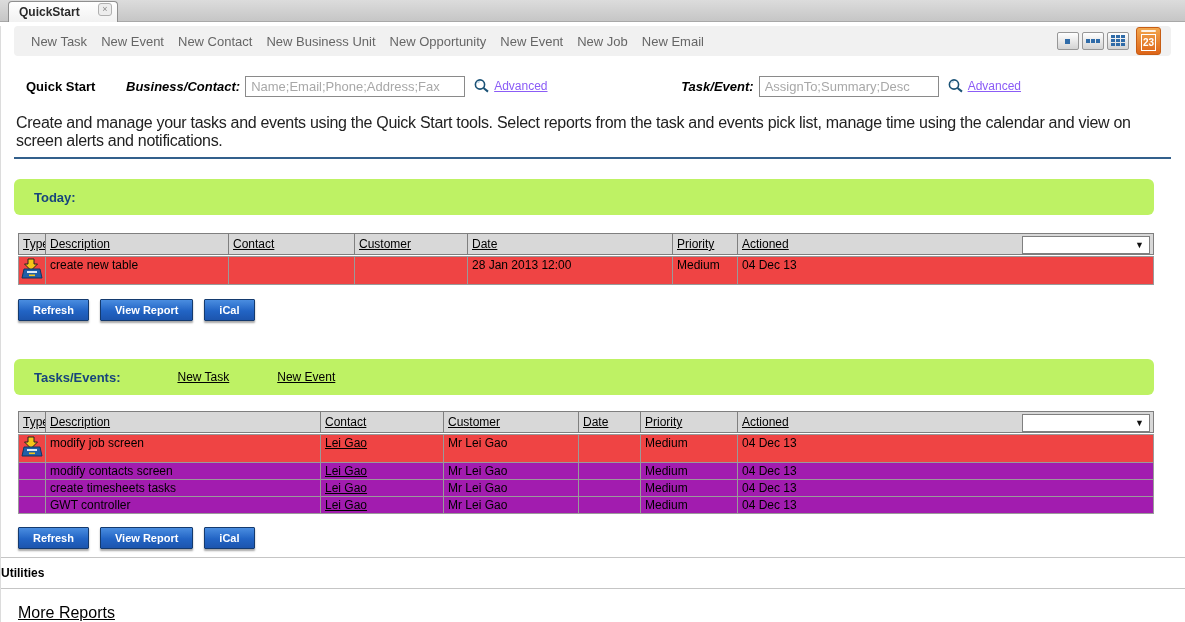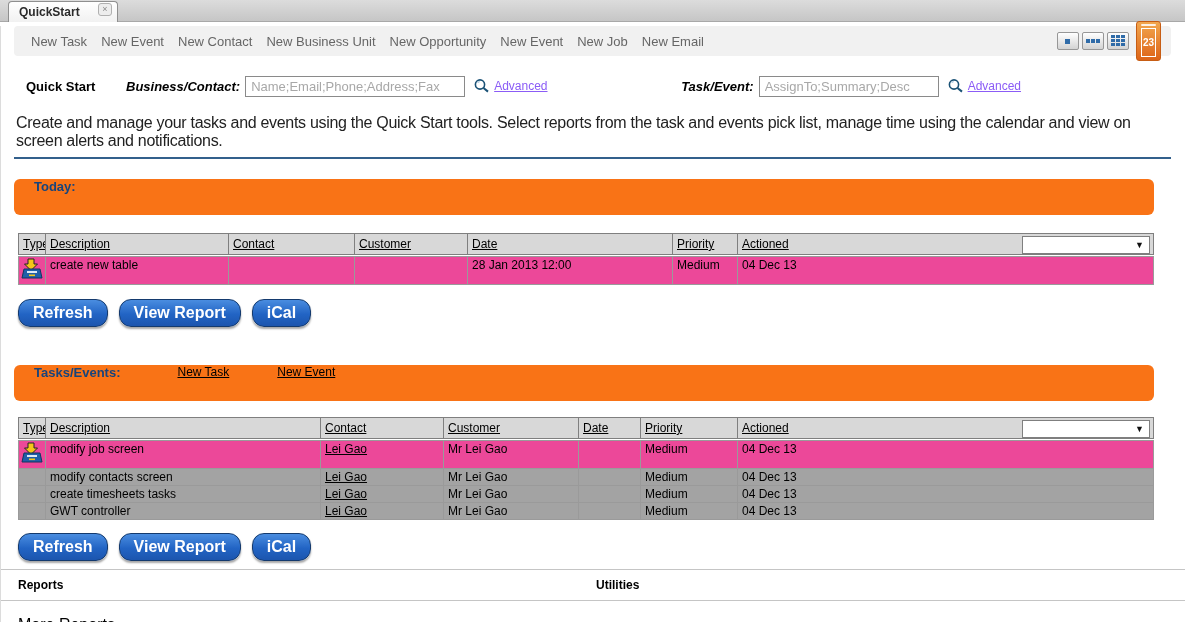--- a/index.html
+++ b/index.html
@@ -35,21 +35,21 @@
     display:flex; align-items:center; padding:0 10px;
   }
   .toolbar a { color:#666; font-size:13px; text-decoration:none; padding:0 7px; cursor:pointer; }
   .toolbar-right { margin-left:auto; display:flex; align-items:center; gap:3px; }
   .viewbtn {
     width:22px; height:18px; border:1px solid #979797; border-radius:2px;
     background:linear-gradient(#ffffff,#d3d3d3);
     display:flex; align-items:center; justify-content:center; cursor:pointer;
   }
   .cal-icon {
-    width:25px; height:40px; margin-left:4px; border-radius:3px;
+    width:25px; height:28px; margin-left:4px; border-radius:3px;
     background:linear-gradient(#f2a74e,#dd6418);
     border:1px solid #c75d14; position:relative; cursor:pointer;
   }
   .cal-icon .cal-top { position:absolute; top:2px; left:4px; right:4px; height:2px; background:rgba(255,255,255,.85); border-radius:1px; }
   .cal-icon .cal-num {
     position:absolute; left:4px; right:4px; top:6px; bottom:3px;
     border:1px solid #fff; color:#fff; font-size:10px; font-weight:bold;
     display:flex; align-items:center; justify-content:center;
   }
   
@@ -66,61 +66,61 @@
   .search-btn { margin:0 4px 0 8px; cursor:pointer; display:flex; }
   .advanced { font-size:12px; color:#8b5cf6; text-decoration:underline; cursor:pointer; }
   .qs-right { margin-left:auto; margin-right:150px; display:flex; align-items:center; }
   
   .intro {
     margin:16px 14px 0 13px; font-size:16px; color:#222;
     letter-spacing:-0.3px; padding:0 2px 7px 2px; border-bottom:2px solid #33608c;
   }
   
   .section-box {
-    margin:20px 31px 0 13px; height:36px; background:#f97316; border-radius:6px;
-    display:flex; 
+    margin:20px 31px 0 13px; height:36px; background:#bef264; border-radius:6px;
+    display:flex; align-items:center;
   }
   .section-box.tasks { margin-top:38px; }
   .section-title { color:#17447c; font-weight:bold; font-size:13px; margin-left:20px; }
   .section-box a { color:#000; font-size:12px; text-decoration:underline; cursor:pointer; }
   .sb-link1 { margin-left:57px; }
   .sb-link2 { margin-left:48px; }
   
   table.grid {
     margin:18px 0 0 17px; width:1135px; border-collapse:collapse; table-layout:fixed;
     font-size:12px;
   }
   table.grid.second { margin-top:16px; }
   .grid th {
     background:#d8d8d8; border:1px solid #7f7f7f; font-weight:normal; text-align:left;
     padding:2px 4px; height:21px; position:relative; overflow:hidden;
   }
   .grid th a { color:#000; text-decoration:underline; cursor:pointer; }
   .grid tr.spacer td { border:none; height:2px; padding:0; background:#fff; }
   .grid td {
     border:1px solid #9a9a9a; padding:1px 4px; height:16px; vertical-align:top;
-    overflow:hidden; white-space:nowrap; background:#ec4899;
+    overflow:hidden; white-space:nowrap; background:#ef4444;
   }
   .grid tr.tall td { height:26px; }
-  .grid tr.tint td { background:#a3a3a3; }
+  .grid tr.tint td { background:#a21caf; }
   .grid td a { color:#000; text-decoration:underline; cursor:pointer; }
   .type-cell { padding:1px 2px !important; }
   .hdr-select {
     position:absolute; right:3px; top:2px; width:128px; height:18px;
     background:#fff; border:1px solid #7f7f7f; cursor:pointer;
     display:flex; align-items:center; justify-content:flex-end; padding-right:5px;
     font-size:9px; color:#111;
   }
   
   .btn-row { margin:14px 0 0 17px; display:flex; gap:11px; }
   .btn-row.second { margin-top:13px; }
   .btn {
     background:linear-gradient(#4a8de0 0%, #2264c4 55%, #1c55ae 100%);
-    color:#fff; font-weight:bold; font-size:16px; font-family:inherit;
-    border:1px solid #143a6e; border-radius:12px; padding:4px 14px;
+    color:#fff; font-weight:bold; font-size:11px; font-family:inherit;
+    border:1px solid #143a6e; border-radius:1px; padding:4px 14px;
     box-shadow:0 2px 2px rgba(0,0,0,.35); cursor:pointer;
   }
   
   .footer { margin-top:8px; border-top:1px solid #c5c5c5; }
   .footer-heads { display:flex; align-items:center; border-bottom:1px solid #c5c5c5; height:31px; }
   .fh-reports { margin-left:17px; font-weight:bold; font-size:12px; width:578px; }
   .fh-utilities { font-weight:bold; font-size:12px; }
   .more-reports {
     display:inline-block; margin:15px 0 0 17px; font-size:16px;
     color:#000; text-decoration:underline; cursor:pointer;
@@ -354,19 +354,18 @@
   </table>
 
   <div class="btn-row second">
     <button class="btn">Refresh</button>
     <button class="btn">View Report</button>
     <button class="btn">iCal</button>
   </div>
 
   <div class="footer">
     <div class="footer-heads">
-      <span class="fh-reports">Reports</span>
       <span class="fh-utilities">Utilities</span>
     </div>
     <a class="more-reports">More Reports</a>
   </div>
 
 </div>
 
 </body></html>

